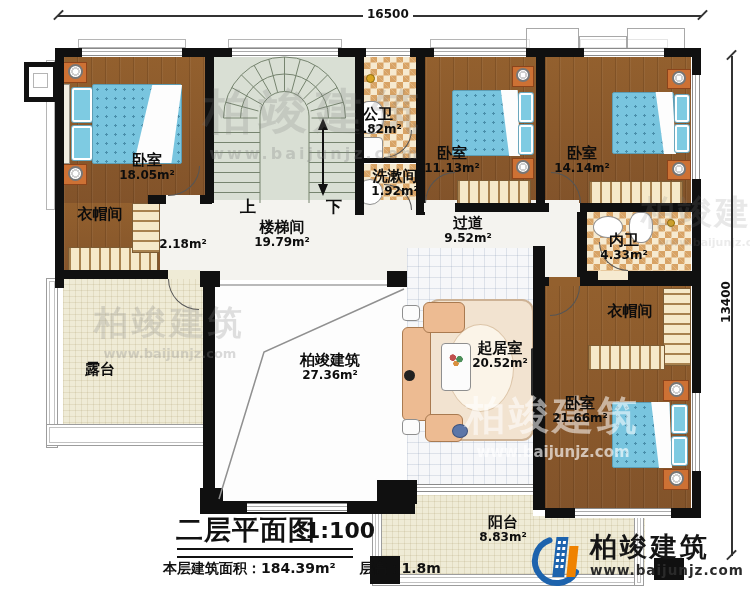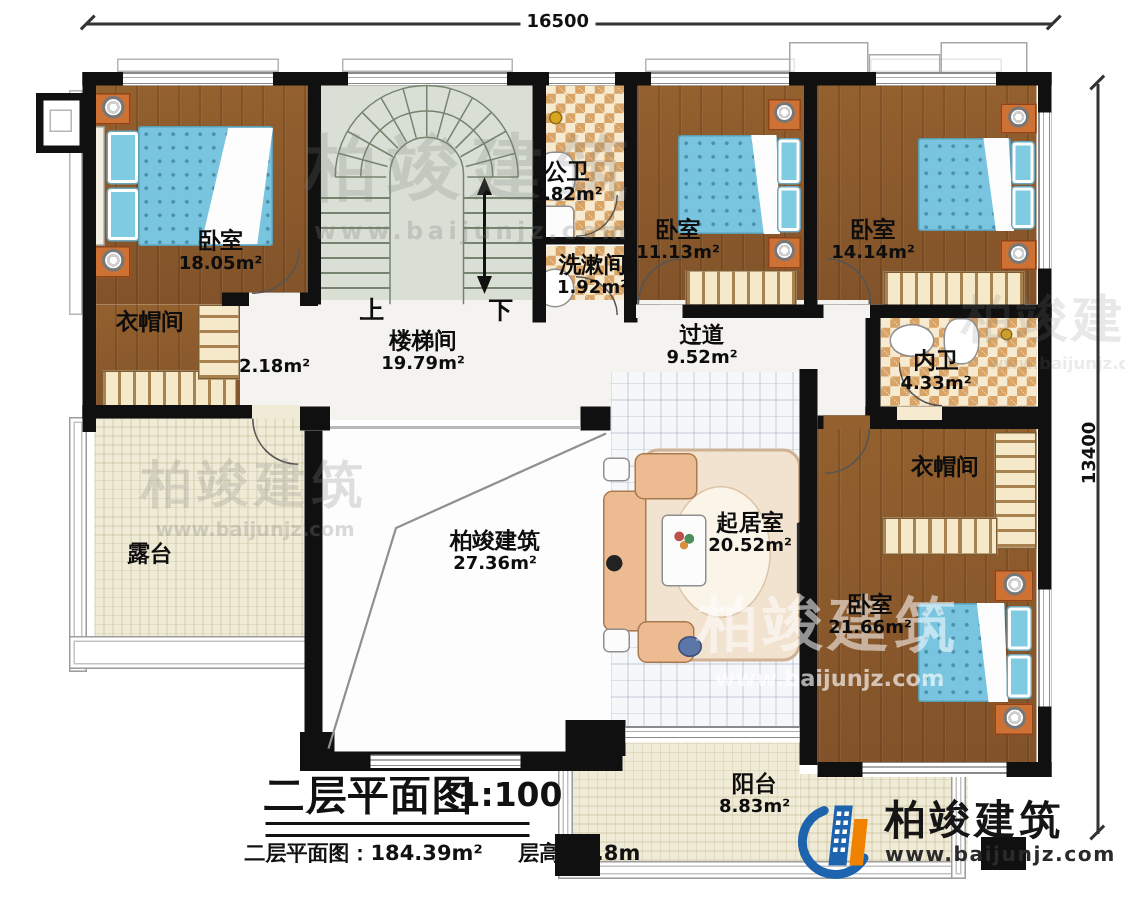--- a/index.html
+++ b/index.html
@@ -350,31 +350,31 @@
   <div class="wm-url">www.baijunjz.com</div>
 </div>
 <div class="wm wm4">
   <div class="wm-text">柏竣建筑</div>
   <div class="wm-url">www.baijunjz.com</div>
 </div>
 
 <div class="abs dimline" style="left:58px;top:15px;width:644px;height:1.5px"></div>
 <div class="tick" style="left:52px;top:14px"></div>
 <div class="tick" style="left:696px;top:14px"></div>
-<div class="dimtext" style="left:347px;top:7px">16500</div>
+<div class="dimtext" style="left:363px;top:7px">16500</div>
 <div class="abs dimline" style="left:731px;top:56px;width:1.5px;height:500px"></div>
 <div class="tick" style="left:725px;top:54px"></div>
 <div class="tick" style="left:725px;top:554px"></div>
 <div class="dimtext" style="left:692px;top:295px;width:60px;text-align:center;transform:rotate(-90deg);background:transparent">13400</div>
 
 <div class="title-main">二层平面图</div>
 <div class="title-scale">1:100</div>
 <div class="title-rule"></div>
 <div class="title-sub">
-  <span>二层平面图：</span><span>184.39m²</span>
+  <span>本层建筑面积：</span><span>184.39m²</span>
   <span style="display:inline-block;width:14px"></span>
   <span>层高：</span><span>1.8m</span>
 </div>
 
 <div class="logo">
   <svg width="58" height="56" viewBox="0 0 58 56">
     <path d="M21.5,8.3 A22,22 0 1 0 48,40" fill="none" stroke="#1d63ad" stroke-width="6" stroke-linecap="round"></path>
     <g transform="skewX(-6)">
       <rect x="29" y="5" width="12" height="40" fill="#1d63ad"></rect>
       <rect x="43" y="14" width="9" height="31" fill="#ef8200"></rect>

